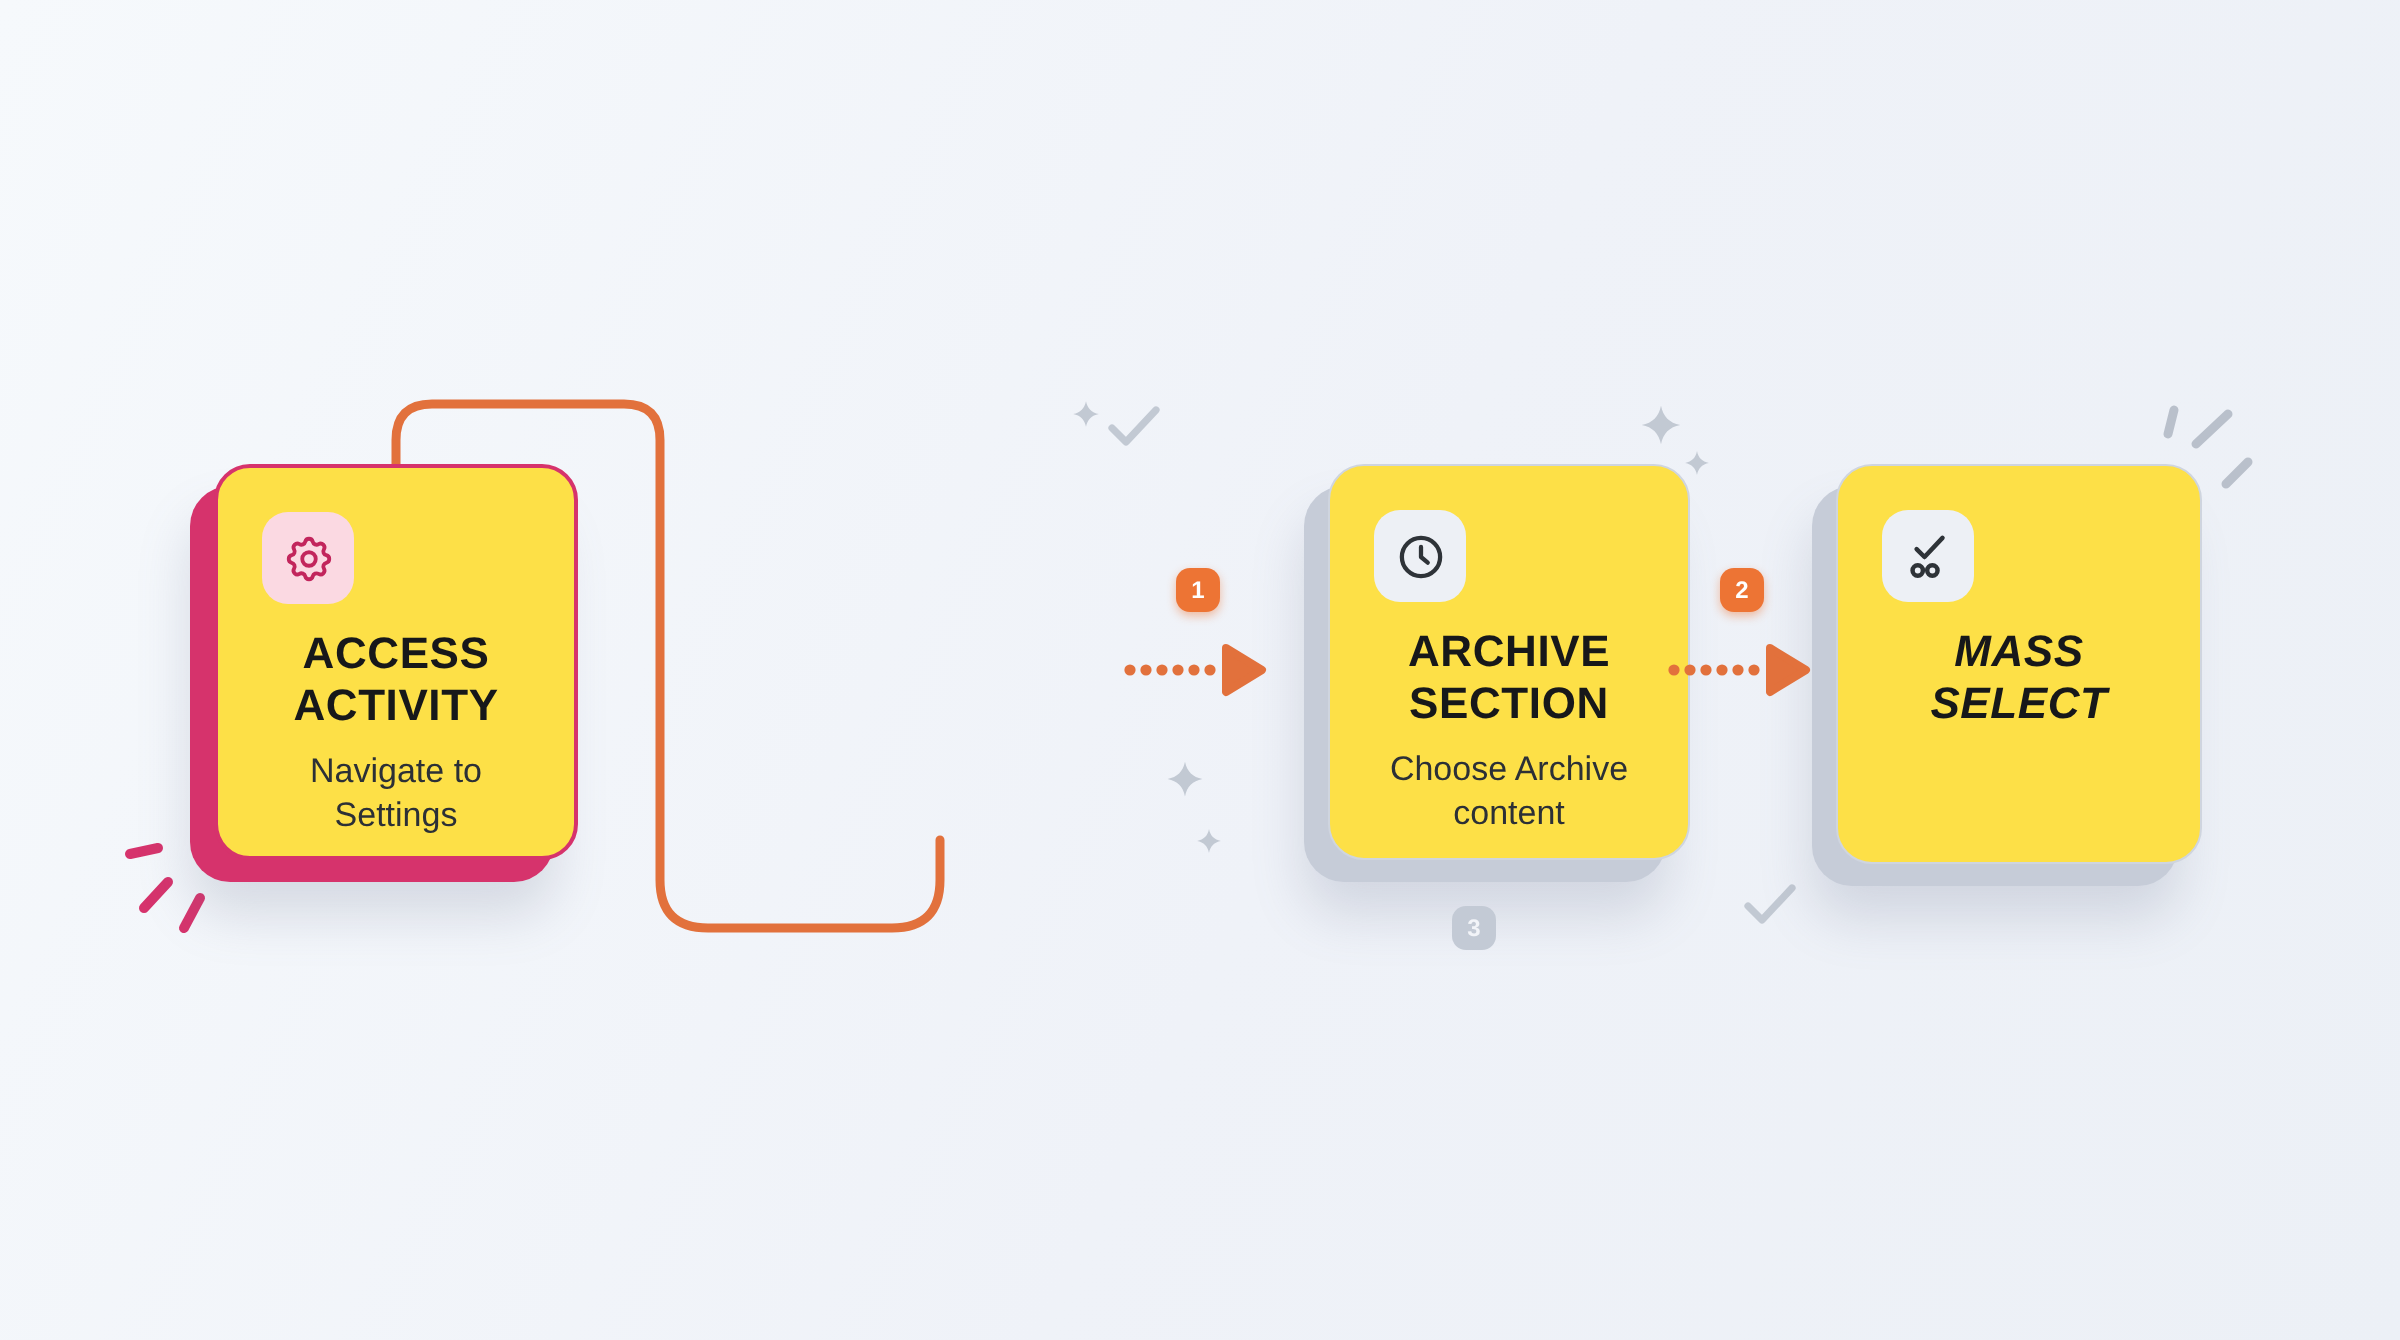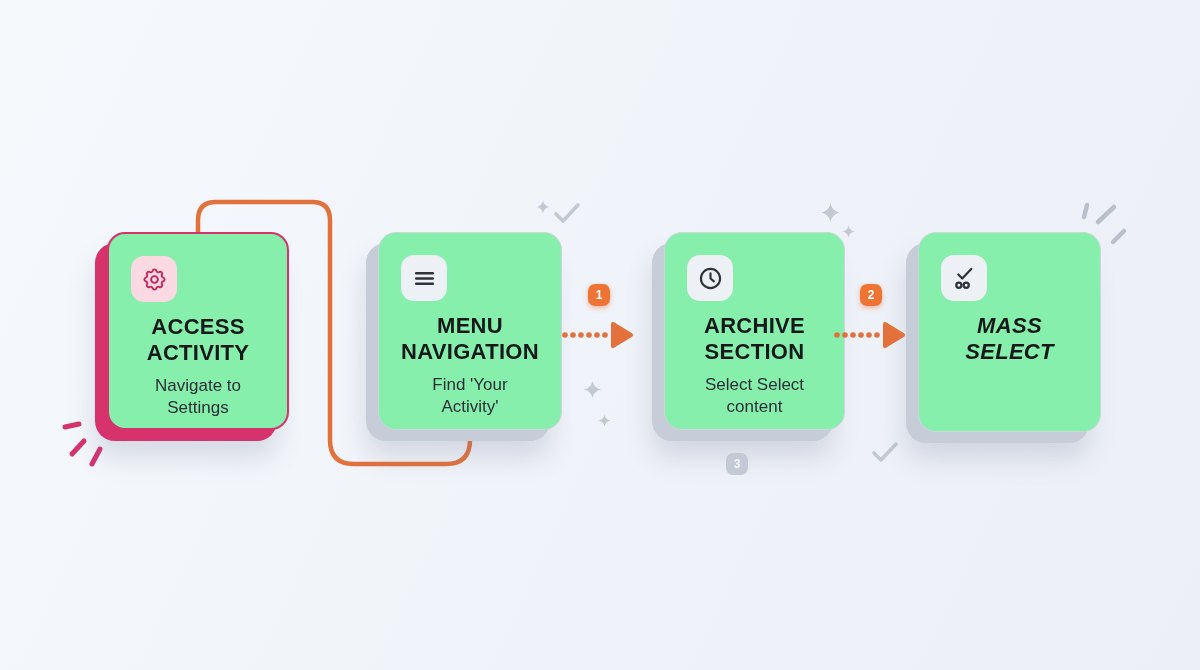--- a/index.html
+++ b/index.html
@@ -32,21 +32,21 @@
   .pos3{left:664px;top:232px;width:181px;height:198px;}
   .pos4{left:918px;top:232px;width:183px;height:200px;font-style:italic;}
   .back-card{
     position:absolute;inset:0;border-radius:20px;
     transform:translate(-12px,11px);
     box-shadow:0 16px 26px rgba(110,120,145,0.22);
   }
   .back-card.pink{background:var(--accent-pink);}
   .back-card.gray{background:var(--shadow-gray);}
   .card{
-    position:absolute;inset:0;background:#86efac;border-radius:18px;
+    position:absolute;inset:0;background:#fde047;border-radius:18px;
     border:1.5px solid #cfd5df;padding-top:22px;text-align:center;
   }
   .card.pink-border{border:2px solid var(--accent-pink);}
   .chip{
     width:46px;height:46px;border-radius:13px;
     margin-left:22px;display:flex;align-items:center;justify-content:center;
     text-align:left;
   }
   .chip.pink{background:var(--chip-pink);color:#c2255c;}
   .chip.gray{background:var(--chip-gray);color:#2e3338;}
@@ -138,49 +138,33 @@
           <circle cx="12" cy="12" r="3"></circle>
         </svg>
       </div>
       <div class="step-title">ACCESS
 ACTIVITY</div>
       <div class="step-subtitle">Navigate to
 Settings</div>
     </div>
   </div>
 
-  <div class="card-wrap pos2">
-    <div class="back-card gray"></div>
-    <div class="card">
-      <div class="chip gray">
-        <svg width="25" height="25" viewBox="0 0 24 24" fill="none" stroke="currentColor" stroke-width="2.3" stroke-linecap="round">
-          <line x1="4" y1="7" x2="20" y2="7"></line>
-          <line x1="4" y1="12" x2="20" y2="12"></line>
-          <line x1="4" y1="17" x2="20" y2="17"></line>
-        </svg>
-      </div>
-      <div class="step-title">MENU
-NAVIGATION</div>
-      <div class="step-subtitle">Find 'Your
-Activity'</div>
-    </div>
-  </div>
 
   <div class="card-wrap pos3">
     <div class="back-card gray"></div>
     <div class="card">
       <div class="chip gray">
         <svg width="27" height="27" viewBox="0 0 24 24" fill="none" stroke="currentColor" stroke-width="1.9" stroke-linecap="round" stroke-linejoin="round">
           <circle cx="12" cy="12" r="8.5"></circle>
           <path d="M12 7.5 v4.5 l3 2.5"></path>
         </svg>
       </div>
       <div class="step-title">ARCHIVE
 SECTION</div>
-      <div class="step-subtitle">Select Select
+      <div class="step-subtitle">Choose Archive
 content</div>
     </div>
   </div>
 
   <div class="card-wrap pos4">
     <div class="back-card gray"></div>
     <div class="card">
       <div class="chip gray">
         <svg width="27" height="27" viewBox="0 0 24 24" fill="none" stroke="currentColor" stroke-width="2" stroke-linecap="round" stroke-linejoin="round">
           <path d="M6.5 8.5 L10 12 L18 3.5"></path>

